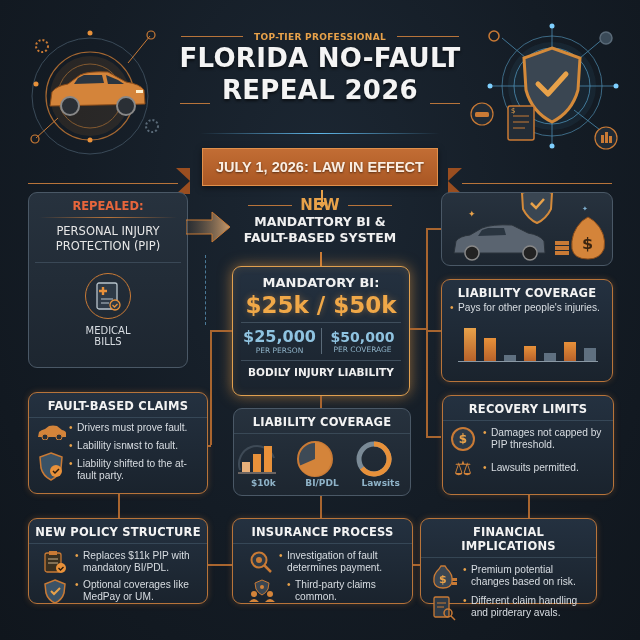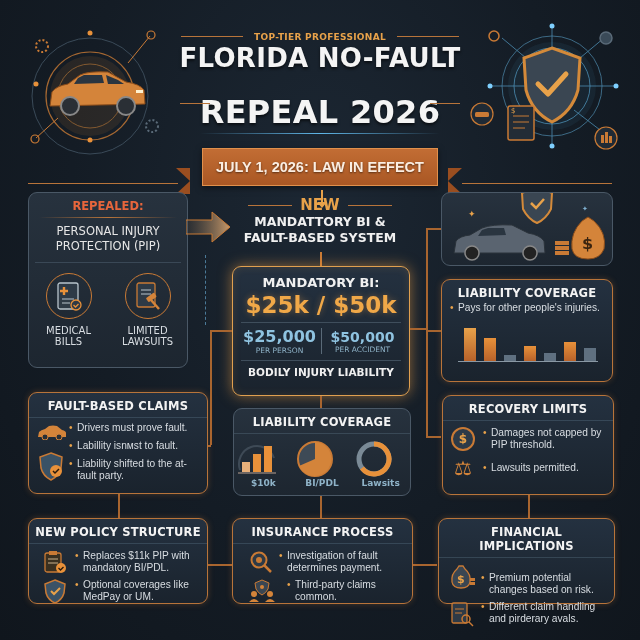--- a/index.html
+++ b/index.html
@@ -122,21 +122,21 @@
   </svg>
 </div>
 
 <div class="abs" style="left:0;top:26px;width:640px;text-align:center;">
   <span style="display:inline-block;width:62px;height:1px;background:#b8743a;vertical-align:middle;margin-right:6px;"></span>
   <span style="font-size:9px;font-weight:bold;color:#e8a24a;letter-spacing:0.3px;vertical-align:middle;">TOP-TIER PROFESSIONAL</span>
   <span style="display:inline-block;width:62px;height:1px;background:#b8743a;vertical-align:middle;margin-left:6px;"></span>
 </div>
 <div class="abs" style="left:150px;top:42px;width:340px;text-align:center;font-family:'DejaVu Sans',sans-serif;font-weight:bold;color:#f4f4f4;text-shadow:0 2px 3px rgba(0,0,0,0.6);">
   <div style="font-size:26px;line-height:32px;letter-spacing:0.3px;">FLORIDA NO-FAULT</div>
-  <div style="font-size:32px;line-height:32px;letter-spacing:0.3px;margin-top:22px;">REPEAL 2026</div>
+  <div style="font-size:26px;line-height:32px;letter-spacing:0.3px;">REPEAL 2026</div>
 </div>
 <div class="abs" style="left:180px;top:103px;width:30px;height:1px;background:#b8743a;"></div>
 <div class="abs" style="left:430px;top:103px;width:30px;height:1px;background:#b8743a;"></div>
 <div class="abs" style="left:200px;top:133px;width:240px;height:1px;background:linear-gradient(90deg,transparent,#5fb6e8,transparent);"></div>
 
 <div class="abs" style="left:176px;top:168px;width:0;height:0;border-top:13px solid #9a4e20;border-bottom:13px solid #9a4e20;border-left:14px solid transparent;"></div>
 <div class="abs" style="left:448px;top:168px;width:0;height:0;border-top:13px solid #9a4e20;border-bottom:13px solid #9a4e20;border-right:14px solid transparent;"></div>
 <div class="abs" style="left:202px;top:148px;width:236px;height:38px;background:linear-gradient(180deg,#c26d34 0%,#a95724 100%);border:1px solid #e0904c;box-shadow:0 2px 6px rgba(0,0,0,0.5);display:flex;align-items:center;justify-content:center;">
   <span style="font-family:'Liberation Sans',sans-serif;font-weight:bold;font-size:14.5px;color:#fbeee2;text-shadow:0 1px 2px rgba(0,0,0,0.5);">JULY 1, 2026: LAW IN EFFECT</span>
 </div>
@@ -161,33 +161,20 @@
             <path d="M8 6 v8 M4 10 h8" stroke="#e8913a" stroke-width="2.4"></path>
             <line x1="6" y1="18" x2="18" y2="18" stroke="#b8c4cc"></line>
             <line x1="6" y1="22" x2="14" y2="22" stroke="#b8c4cc"></line>
             <circle cx="20" cy="24" r="5" fill="#2e3a46" stroke="#e8913a" stroke-width="1.3"></circle>
             <path d="M17.5 24 l2 2 l3 -3" stroke="#e8913a" fill="none" stroke-width="1.3"></path>
           </svg>
       </div>
       <div style="font-size:10px;color:#d8dde2;margin-top:6px;">MEDICAL</div>
       <div style="font-size:10px;color:#d8dde2;">BILLS</div>
     </div>
-    <div style="text-align:center;width:70px;">
-      <div style="margin:0 auto;width:46px;height:46px;border-radius:50%;border:1.5px solid #c97a35;display:flex;align-items:center;justify-content:center;">
-        <svg width="28" height="30" viewBox="0 0 28 30">
-            <rect x="3" y="2" width="18" height="24" rx="2" fill="#2e3a46" stroke="#c97a35" stroke-width="1.3"></rect>
-            <line x1="7" y1="9" x2="17" y2="9" stroke="#b8c4cc"></line>
-            <line x1="7" y1="13" x2="17" y2="13" stroke="#b8c4cc"></line>
-            <rect x="12" y="14" width="10" height="5" rx="1" fill="#d4843a" transform="rotate(-35 17 16)"></rect>
-            <line x1="17" y1="19" x2="25" y2="28" stroke="#d4843a" stroke-width="2.5"></line>
-          </svg>
-      </div>
-      <div style="font-size:10px;color:#d8dde2;margin-top:6px;">LIMITED</div>
-      <div style="font-size:10px;color:#d8dde2;">LAWSUITS</div>
-    </div>
   </div>
 </div>
 
 <div class="abs" style="left:186px;top:210px;">
   <svg width="46" height="34" viewBox="0 0 46 34">
       <defs>
         <linearGradient id="ag" x1="0" x2="1">
           <stop offset="0" stop-color="#6a5a4a" stop-opacity="0.2"></stop>
           <stop offset="1" stop-color="#c99a6a"></stop>
         </linearGradient>
@@ -213,21 +200,21 @@
   <div style="text-align:center;font-weight:bold;font-size:23px;color:#f0a848;margin-top:2px;text-shadow:0 0 6px rgba(240,160,70,0.4);">$25k / $50k</div>
   <div style="margin:4px 8px 0;height:1px;background:#3f4e5c;"></div>
   <div class="row" style="justify-content:center;margin-top:4px;">
     <div style="text-align:center;width:82px;">
       <div style="font-weight:bold;font-size:16px;color:#8fc3e0;">$25,000</div>
       <div style="font-size:7.5px;color:#8fb3c8;">PER PERSON</div>
     </div>
     <div style="width:1px;height:26px;background:#5a6a78;"></div>
     <div style="text-align:center;width:82px;">
       <div style="font-weight:bold;font-size:14px;color:#8fc3e0;">$50,000</div>
-      <div style="font-size:7.5px;color:#8fb3c8;">PER ACCIDENT</div>
+      <div style="font-size:7.5px;color:#8fb3c8;">PER COVERAGE</div>
     </div>
   </div>
   <div style="margin:5px 8px 0;height:1px;background:#3f4e5c;"></div>
   <div style="text-align:center;font-weight:bold;font-size:10.5px;color:#f0f0f0;margin-top:5px;">BODILY INJURY LIABILITY</div>
 </div>
 
 <div class="panel grey" style="left:441px;top:192px;width:172px;height:74px;">
   <svg width="172" height="74" viewBox="0 0 172 74">
     <path d="M95 -6 L110 0 L109 16 Q104 26 95 30 Q86 26 81 16 L80 0 Z" fill="#3a4652" stroke="#d48a3a" stroke-width="2"></path>
     <path d="M89 10 L94 15 L102 6" fill="none" stroke="#e8a24a" stroke-width="2.5"></path>
@@ -391,30 +378,30 @@
         <circle cx="21" cy="15" r="3" fill="#d4843a"></circle>
         <path d="M0 23 Q5 17 10 23 Z M16 23 Q21 17 26 23 Z" fill="#d4843a"></path>
         <circle cx="13" cy="8" r="2" fill="#d4843a"></circle>
       </svg>
     <ul class="bullets" style="flex:1;margin-left:8px;">
       <li>Third-party claims common.</li>
     </ul>
   </div>
 </div>
 
-<div class="panel" style="left:438px;top:518px;width:177px;height:86px;">
+<div class="panel" style="left:420px;top:518px;width:177px;height:86px;">
   <div class="panel-title">FINANCIAL IMPLICATIONS</div>
   <div class="row" style="align-items:flex-start;padding:6px 6px 0 10px;">
     <svg width="26" height="26" viewBox="0 0 26 26" style="margin-right:6px;">
         <path d="M8 5 L10 2 L14 2 L16 5 Q22 10 21 18 Q20 24 12 24 Q4 24 3 18 Q2 10 8 5 Z" fill="#3a4652" stroke="#c97a35" stroke-width="1.3"></path>
         <text x="8" y="19" font-size="11" font-weight="bold" fill="#e8a24a" font-family="DejaVu Sans, sans-serif">$</text>
         <rect x="21" y="14" width="5" height="3" fill="#c97a35"></rect>
         <rect x="21" y="18" width="5" height="3" fill="#c97a35"></rect>
       </svg>
-    <ul class="bullets" style="flex:1;margin-top:8px;">
+    <ul class="bullets" style="flex:1;">
       <li>Premium potential changes based on risk.</li>
     </ul>
   </div>
   <div class="row" style="align-items:flex-start;padding:5px 6px 0 10px;">
     <svg width="26" height="26" viewBox="0 0 26 26" style="margin-right:6px;">
         <rect x="3" y="2" width="15" height="20" rx="1.5" fill="#2e3a46" stroke="#c97a35" stroke-width="1.3"></rect>
         <line x1="6" y1="8" x2="15" y2="8" stroke="#c97a35"></line>
         <line x1="6" y1="12" x2="13" y2="12" stroke="#c97a35"></line>
         <circle cx="17" cy="18" r="4" fill="none" stroke="#c97a35" stroke-width="1.5"></circle>
         <line x1="20" y1="21" x2="24" y2="25" stroke="#c97a35" stroke-width="1.5"></line>

